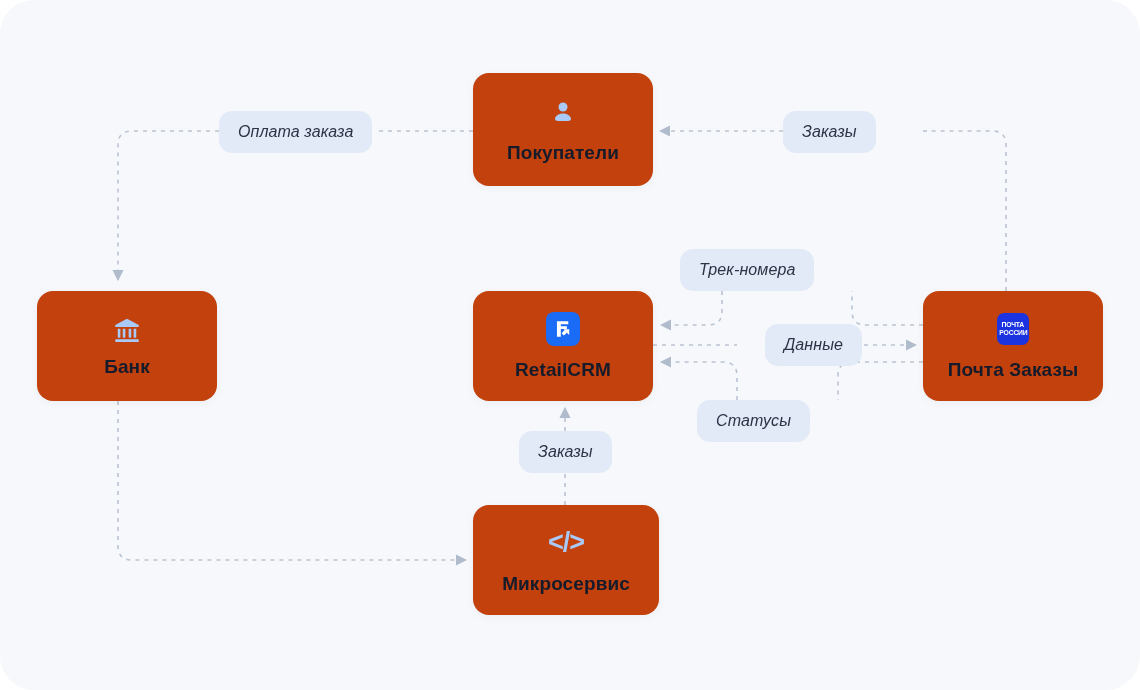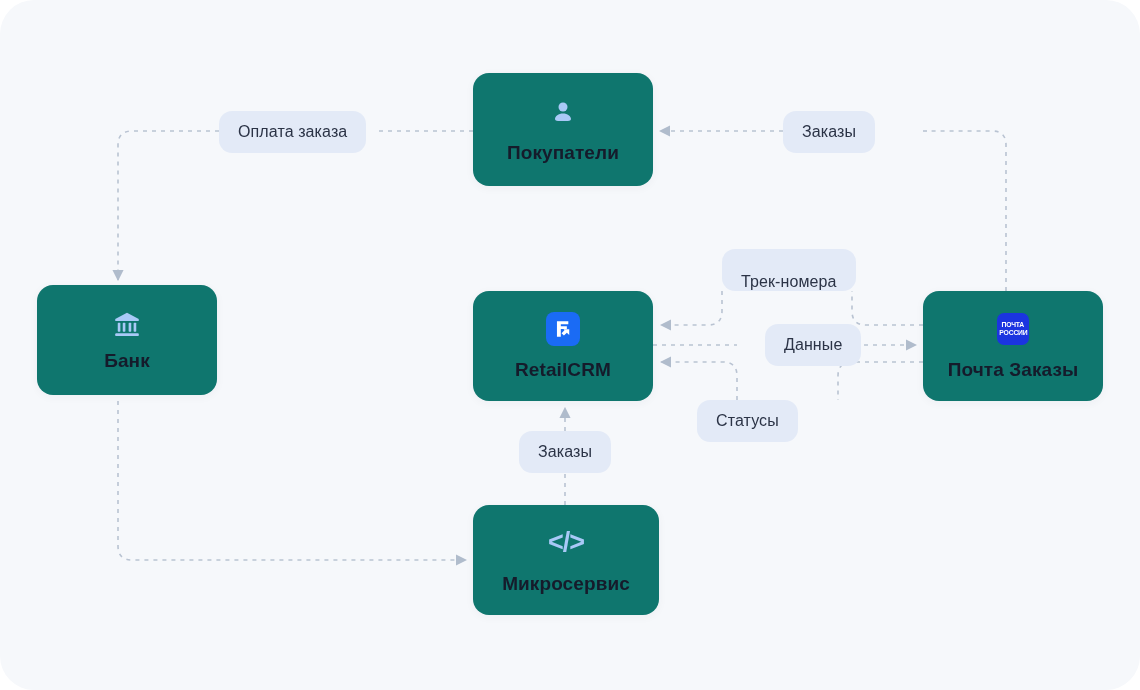--- a/index.html
+++ b/index.html
@@ -20,21 +20,21 @@
   #edges {
     position: absolute;
     left: 0; top: 0;
     width: 1140px;
     height: 690px;
   }
 
   
   .node {
     position: absolute;
-    background: #0f766e;
+    background: #c2410c;
     border-radius: 16px;
     box-shadow: 0 2px 10px rgba(30,45,80,0.045), 0 0 1px rgba(30,45,80,0.04);
     display: flex;
     flex-direction: column;
     align-items: center;
     justify-content: center;
     gap: 13px;
   }
   .node-label {
     font-size: 19px;
@@ -57,35 +57,36 @@
     background: #e3eaf7;
     border-radius: 13px;
     display: flex;
     align-items: center;
     justify-content: center;
     padding: 0 19px;
     height: 42px;
   }
   .pill-text {
     font-size: 16px;
+    font-style: italic;
     color: #2b3346;
     white-space: nowrap;
     letter-spacing: 0.1px;
   }
 
   
   #node-buyers      { left: 473px; top: 73px;  width: 180px; height: 113px; }
-  #node-bank        { left: 37px;  top: 285px; width: 180px; height: 110px; gap: 8px; }
+  #node-bank        { left: 37px;  top: 291px; width: 180px; height: 110px; gap: 8px; }
   #node-retailcrm   { left: 473px; top: 291px; width: 180px; height: 110px; justify-content: center; }
   #node-pochta      { left: 923px; top: 291px; width: 180px; height: 110px; }
   #node-microservice{ left: 473px; top: 505px; width: 186px; height: 110px; }
 
   #pill-payment   { left: 219px; top: 111px; }
   #pill-orders-tr { left: 783px; top: 111px; }
-  #pill-track     { left: 722px; top: 249px; align-items: flex-end; }
+  #pill-track     { left: 680px; top: 249px; }
   #pill-data      { left: 737px; top: 324px; margin-left: 28px; }
   #pill-statuses  { left: 697px; top: 400px; }
   #pill-orders-ms { left: 519px; top: 431px; }
 
   
   .code-icon {
     font-size: 27px;
     font-weight: bold;
     color: #a9c9f7;
     letter-spacing: -1px;

